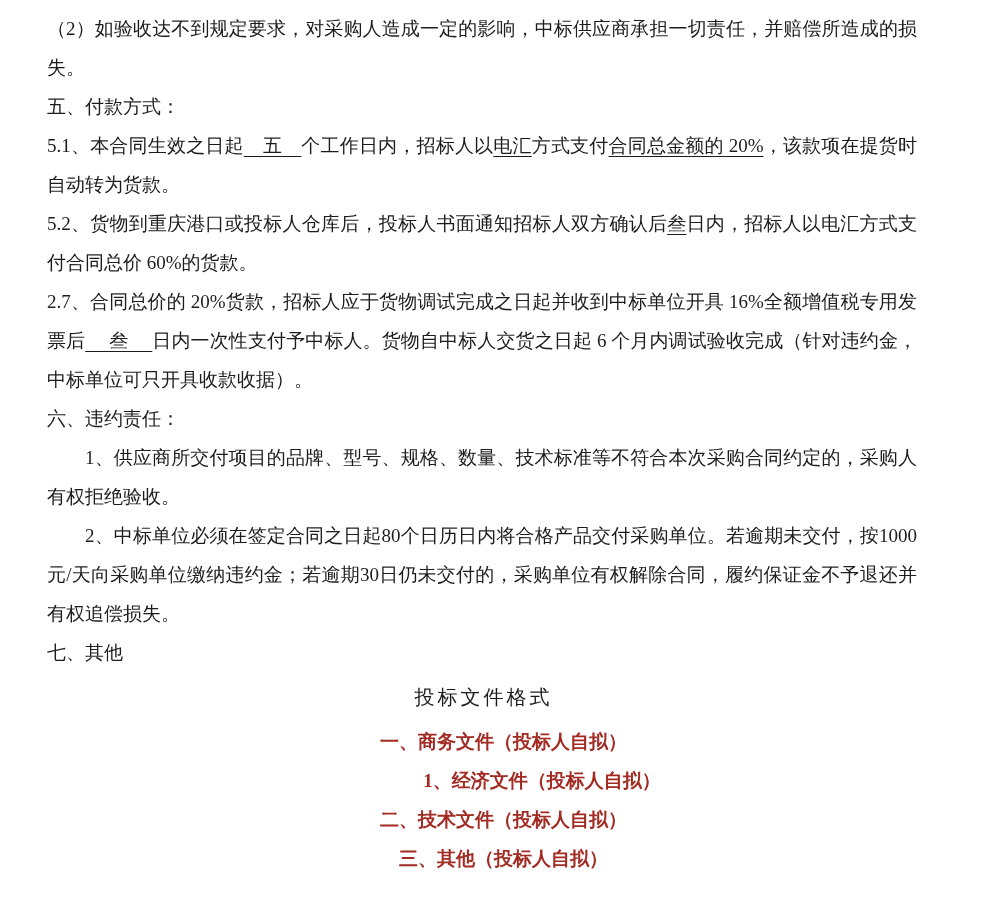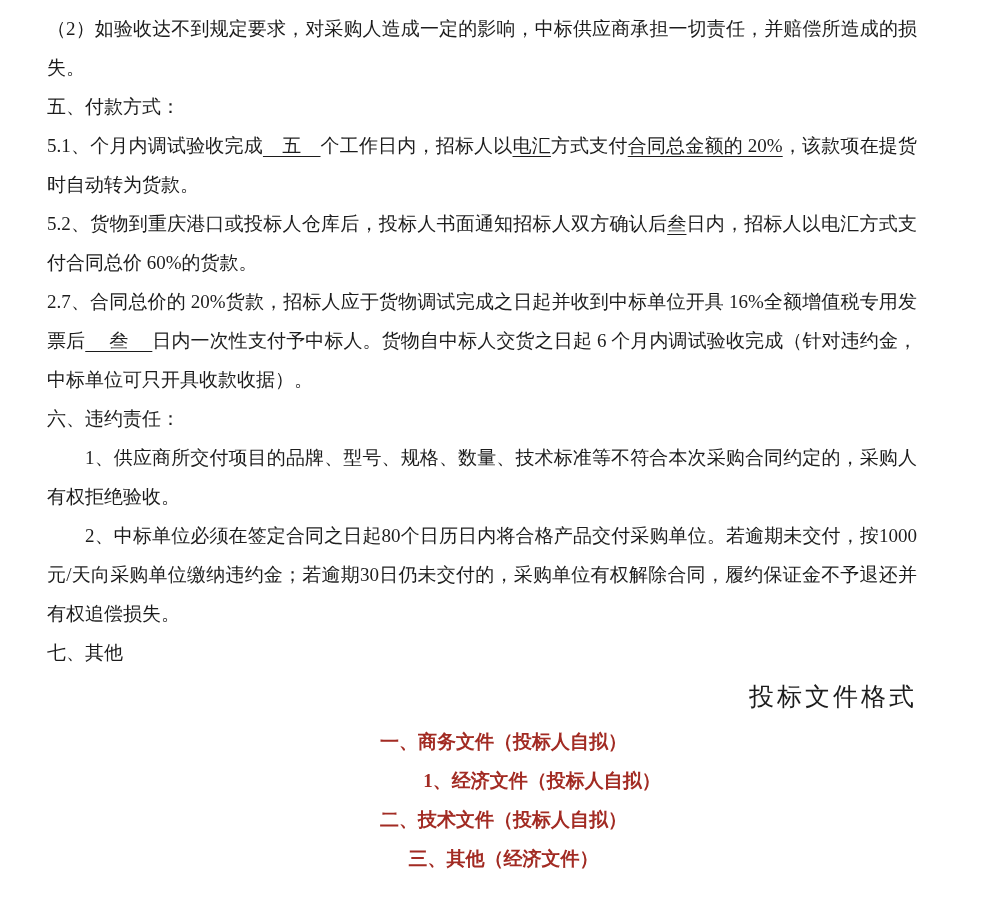--- a/index.html
+++ b/index.html
@@ -11,52 +11,52 @@
     color:#1c1c1c;
     text-align:justify;
     overflow:hidden;
     background:#ffffff;
   }
   p { margin:0; padding:0; }
   .b { font-weight:normal; }
   .u { text-decoration:underline; text-underline-offset:4px; white-space:pre; }
   .indent { text-indent:38px; }
   .title {
-    text-align:right; font-size:25px; line-height:50px;
+    text-align:center; font-size:20px; line-height:50px;
     letter-spacing:3px; text-indent:3px; font-weight:normal;
   }
   .red { color:var(--accent,#a22b23); font-weight:bold; text-align:center; }
   .lvl1 { margin-left:43px; }
   .lvl2 { margin-left:120px; }
 </style>
 </head>
 <body>
 
 <div class="page">
 
   <p class="body"><span>（2）如验收达不到规定要求，对采购人造成一定的影响，中标供应商承担一切责任，并赔偿所造成的损失。</span></p>
 
   <p class="b">五、付款方式：</p>
 
-  <p><span class="b">5.1、</span><span>个月内调试验收完成</span><span class="u">　五　</span><span>个工作日内，招标人以</span><span class="u">电汇</span><span>方式支付</span><span class="u">合同总金额的 20%</span><span>，该款项在提货时自动转为货款。</span></p>
+  <p><span class="b">5.1、</span><span>本合同生效之日起</span><span class="u">　五　</span><span>个工作日内，招标人以</span><span class="u">电汇</span><span>方式支付</span><span class="u">合同总金额的 20%</span><span>，该款项在提货时自动转为货款。</span></p>
 
   <p><span class="b">5.2、</span><span>货物到重庆港口或投标人仓库后，投标人书面通知招标人双方确认后</span><span class="u">叁</span><span>日内，招标人以电汇方式支付合同总价 60%的货款。</span></p>
 
   <p><span class="b">2.7、</span><span>合同总价的 20%货款，招标人应于货物调试完成之日起并收到中标单位开具 16%全额增值税专用发票后</span><span class="u"> 　叁　 </span><span>日内一次性支付予中标人。货物自中标人交货之日起 6 个月内调试验收完成（针对违约金，中标单位可只开具收款收据）。</span></p>
 
   <p class="b">六、违约责任：</p>
 
   <p class="indent">1、供应商所交付项目的品牌、型号、规格、数量、技术标准等不符合本次采购合同约定的，采购人有权拒绝验收。</p>
 
   <p class="indent">2、中标单位必须在签定合同之日起80个日历日内将合格产品交付采购单位。若逾期未交付，按1000元/天向采购单位缴纳违约金；若逾期30日仍未交付的，采购单位有权解除合同，履约保证金不予退还并有权追偿损失。</p>
 
   <p class="b">七、其他</p>
 
   <p class="title">投标文件格式</p>
 
   <div>
     <p class="red lvl1">一、商务文件（投标人自拟）</p>
     <p class="red lvl2">1、经济文件（投标人自拟）</p>
     <p class="red lvl1">二、技术文件（投标人自拟）</p>
-    <p class="red lvl1">三、其他（经济文件）</p>
+    <p class="red lvl1">三、其他（投标人自拟）</p>
   </div>
 
 </div>
 
 </body></html>

